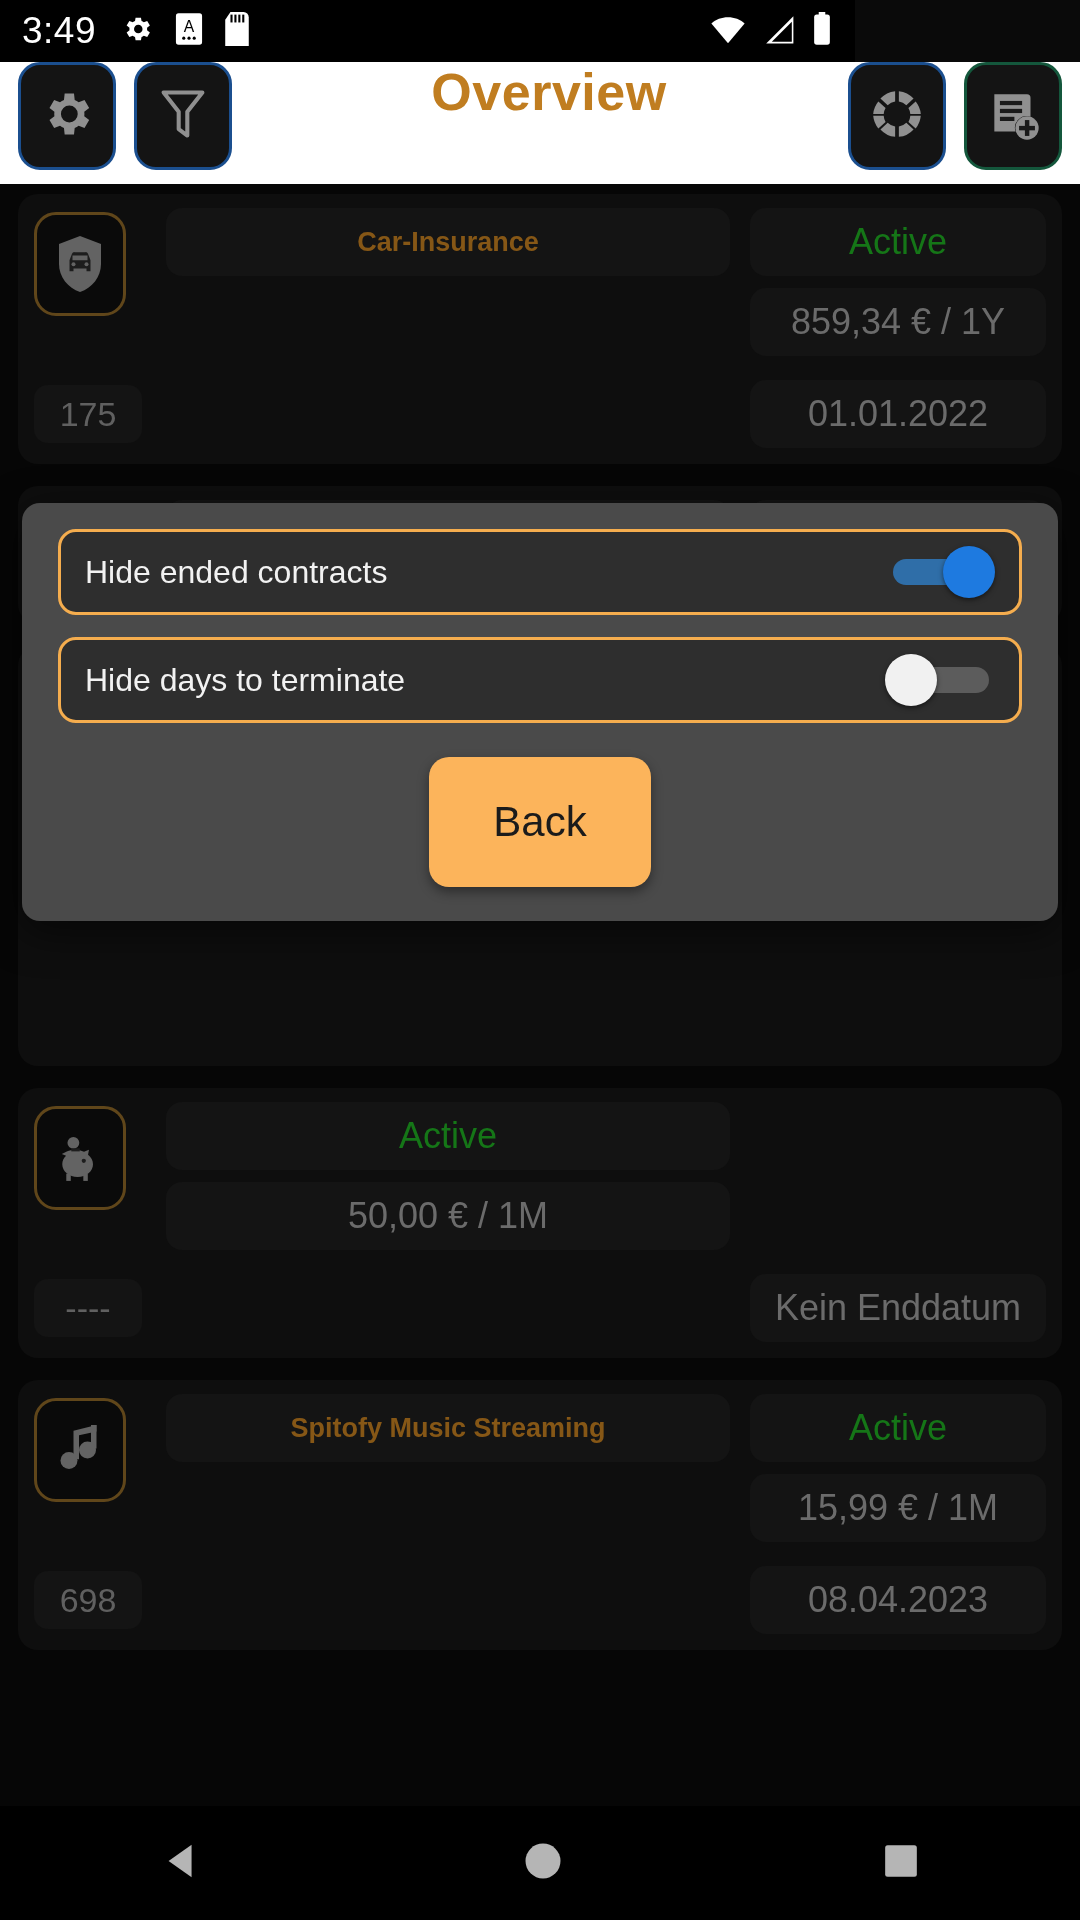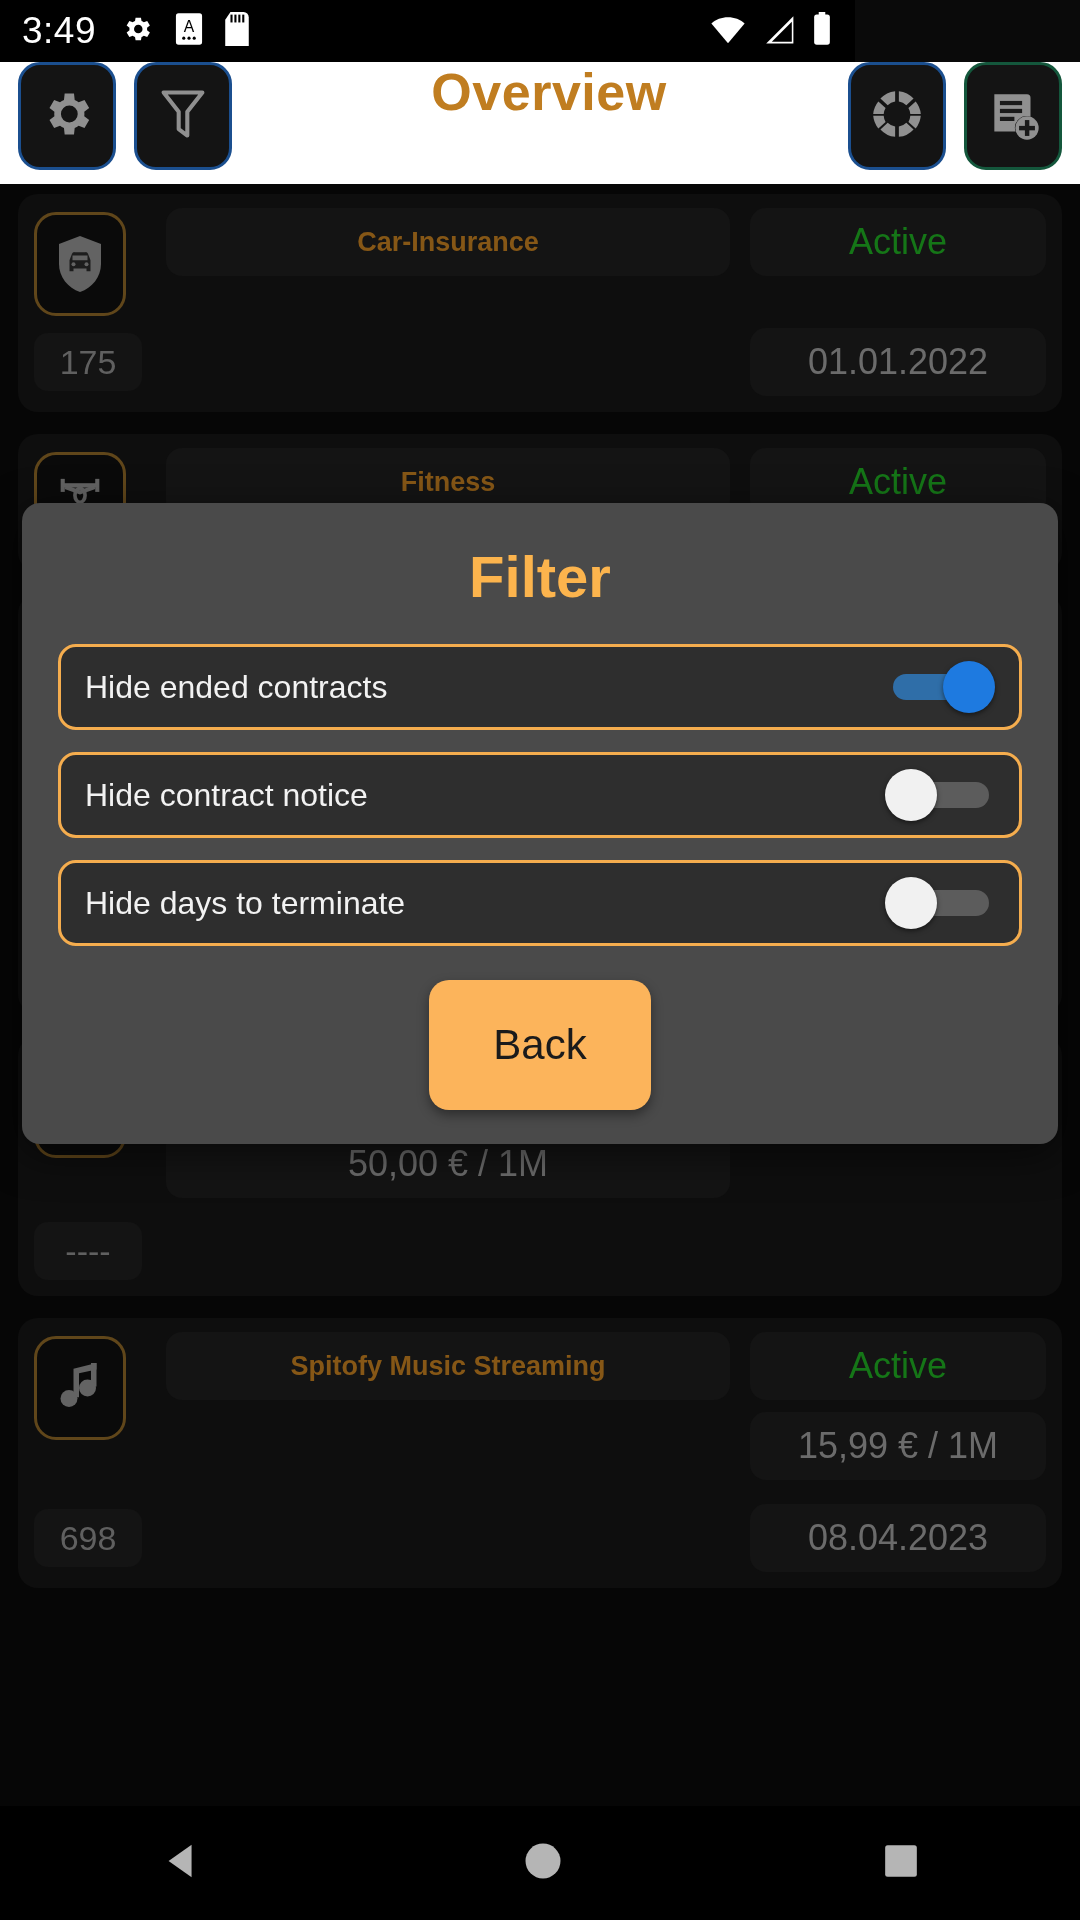--- a/index.html
+++ b/index.html
@@ -225,20 +225,21 @@
           <rect x="7" y="8.6" width="6" height="1.9" fill="#8e8e8e"></rect>
           <circle cx="7.4" cy="12.1" r="0.8" fill="#8e8e8e"></circle>
           <circle cx="12.6" cy="12.1" r="0.8" fill="#8e8e8e"></circle>
         </svg>
       </div>
       <div class="col-mid">
         <div class="pill name">Car-Insurance</div>
       </div>
       <div class="col-right">
         <div class="pill status">Active</div>
+        <div class="pill money">859,34 € / 1Y</div>
       </div>
       <div class="card-footer">
         <div class="pill small">175</div>
         <div class="spacer"></div>
         <div class="pill date">01.01.2022</div>
       </div>
     </div>
 
     <div class="card">
       <div class="card-icon">
@@ -273,20 +274,21 @@
           <rect x="7.3" y="6.9" width="3.6" height="1.3" fill="#2a2a2a"></rect>
         </svg>
       </div>
       <div class="col-right">
         <div class="pill status">Active</div>
         <div class="pill money">50,00 € / 1M</div>
       </div>
       <div class="card-footer">
         <div class="pill small">----</div>
         <div class="spacer"></div>
+        <div class="pill date">Kein Enddatum</div>
       </div>
     </div>
 
     <div class="card">
       <div class="card-icon">
         <svg width="50" height="56" viewBox="0 0 20 22">
           <path fill="#8e8e8e" d="M7.4 3.3L16.6 1v2.6L9.6 5.1v9.6H7.4z"></path>
           <rect x="14.4" y="1" width="2.2" height="9.4" fill="#8e8e8e"></rect>
           <circle cx="5.6" cy="15.2" r="3.4" fill="#8e8e8e"></circle>
           <circle cx="13.0" cy="11.0" r="3.4" fill="#8e8e8e"></circle>
@@ -304,37 +306,29 @@
         <div class="spacer"></div>
         <div class="pill date">08.04.2023</div>
       </div>
     </div>
 
   </div>
 
   <div class="scrim"></div>
 
   <div class="dialog">
-    <div class="dlg-title">Filter</div>
 
     <div class="filter-row">
       <div class="filter-label">Hide ended contracts</div>
       <div class="switch on">
         <div class="track"></div>
         <div class="thumb"></div>
       </div>
     </div>
 
-    <div class="filter-row">
-      <div class="filter-label">Hide contract notice</div>
-      <div class="switch">
-        <div class="track"></div>
-        <div class="thumb"></div>
-      </div>
-    </div>
 
     <div class="filter-row">
       <div class="filter-label">Hide days to terminate</div>
       <div class="switch">
         <div class="track"></div>
         <div class="thumb"></div>
       </div>
     </div>
 
     <div class="dlg-actions">

